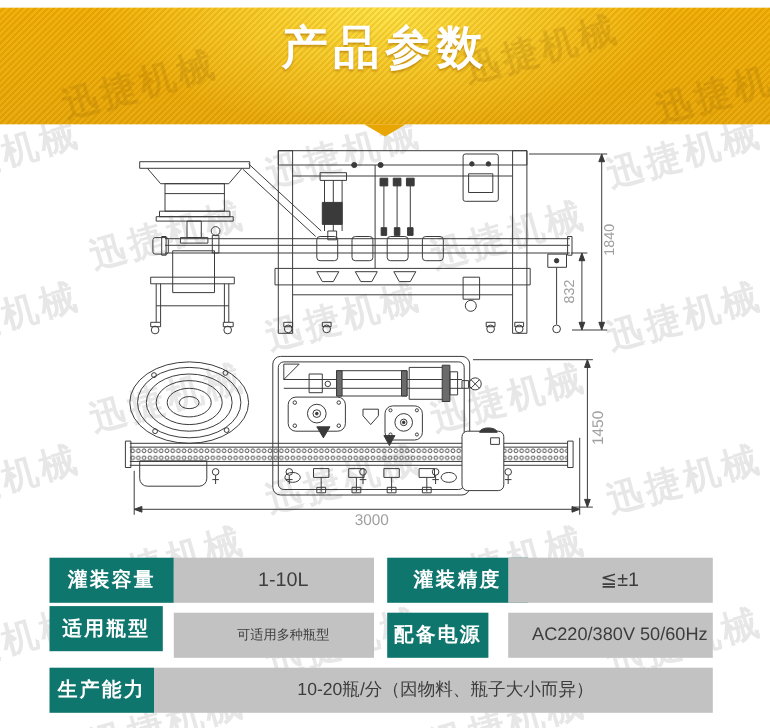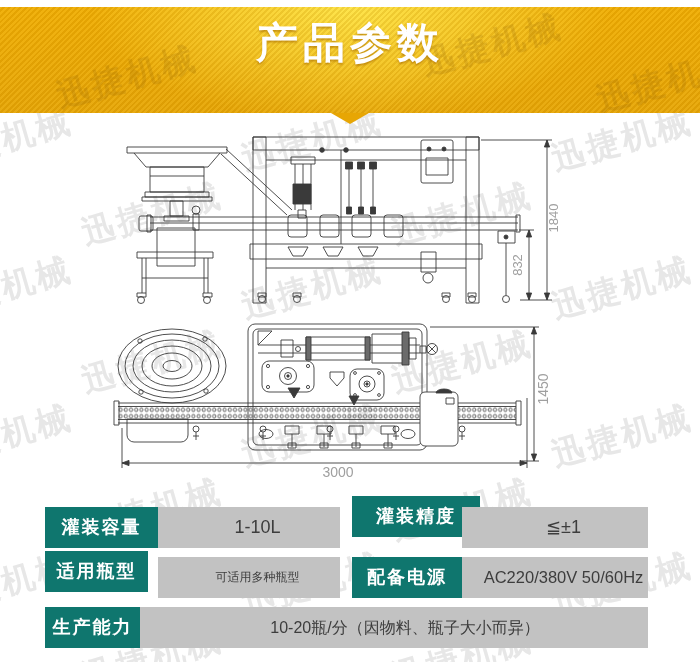--- a/index.html
+++ b/index.html
@@ -326,25 +326,25 @@
         <path d="M534 461 l-2.6 -7 h5.2 z" fill="#3a3a3a"></path>
         <text transform="translate(548,389) rotate(-90)" text-anchor="middle" font-size="14" fill="#9f9f9f" stroke="none">1450</text>
       </g>
     </g>
   </svg>
 
   <div>
 
     <div class="cell lbl" style="left:45px;top:507px;width:113px">灌装容量</div>
     <div class="cell val" style="left:158px;top:507px;width:182px;font-size:18px">1-10L</div>
-    <div class="cell lbl" style="left:352px;top:496px;width:128px">灌装精度</div>
+    <div class="cell lbl" style="left:352px;top:507px;width:128px">灌装精度</div>
     <div class="cell val" style="left:462px;top:507px;width:186px;font-size:18px">≦±1</div>
 
     <div class="cell lbl" style="left:45px;top:551px;width:103px">适用瓶型</div>
     <div class="cell val" style="left:158px;top:557px;width:182px;font-size:12px">可适用多种瓶型</div>
-    <div class="cell lbl" style="left:352px;top:557px;width:110px">配备电源</div>
+    <div class="cell lbl" style="left:352px;top:557px;width:92px">配备电源</div>
     <div class="cell val" style="left:462px;top:557px;width:186px;font-size:16.5px">AC220/380V 50/60Hz</div>
 
     <div class="cell lbl" style="left:45px;top:607px;width:95px">生产能力</div>
     <div class="cell val" style="left:140px;top:607px;width:508px;font-size:16px;padding-left:22px">10-20瓶/分（因物料、瓶子大小而异）</div>
   </div>
 
 </div>
 
 </body></html>

